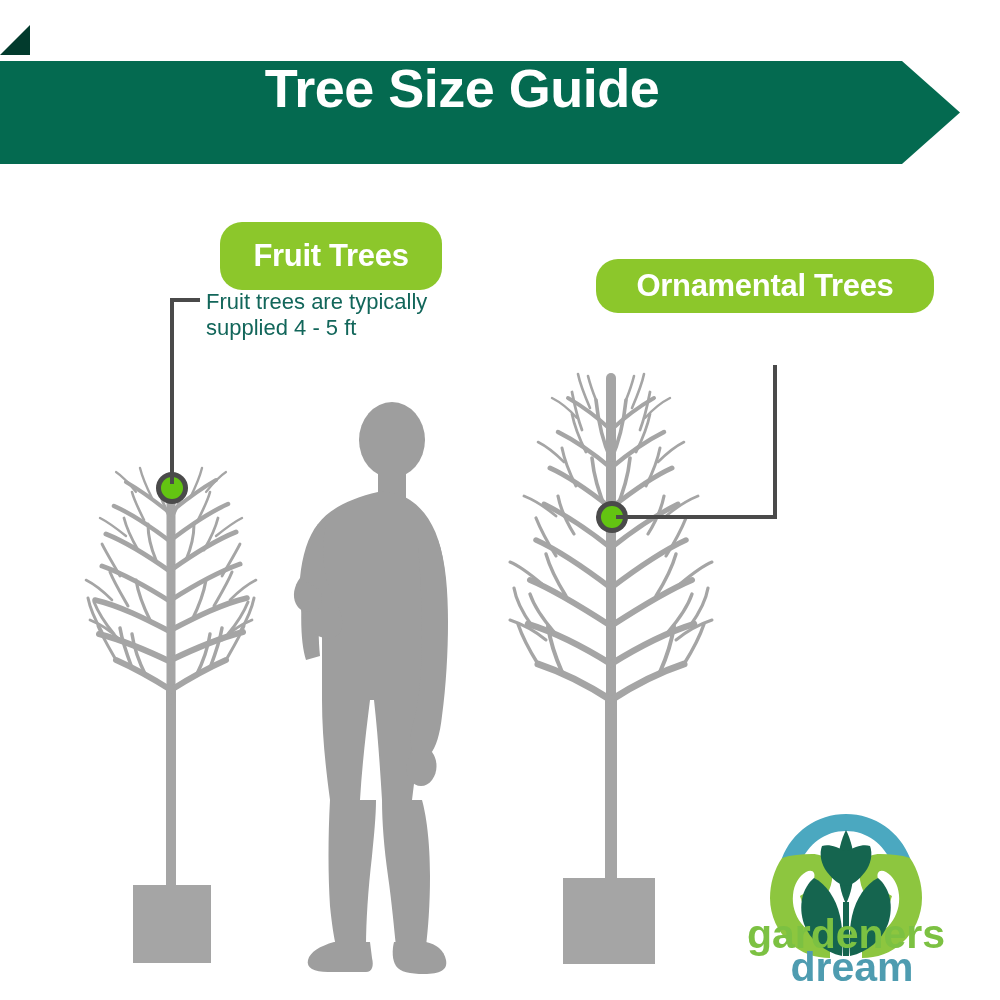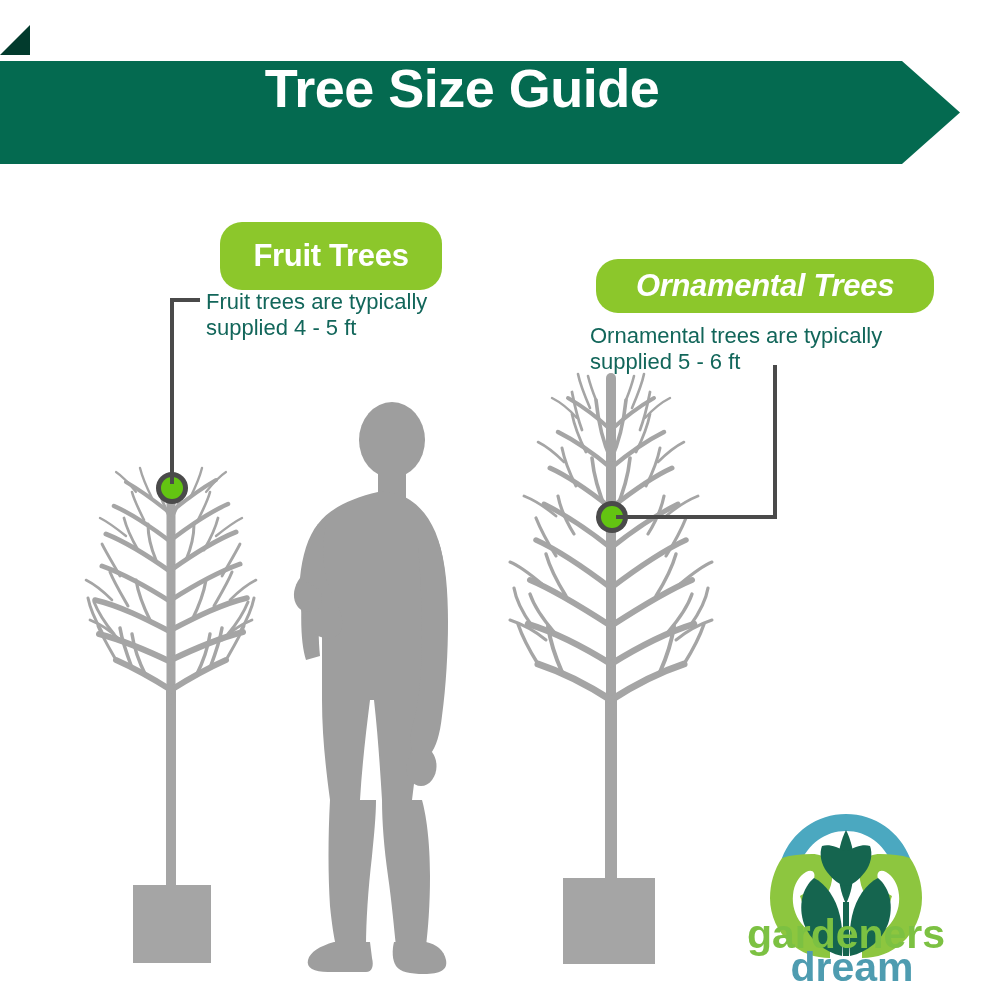--- a/index.html
+++ b/index.html
@@ -76,21 +76,20 @@
     left: 220px;
     top: 222px;
     width: 222px;
     height: 68px;
   }
   #badge-ornamental {
     left: 596px;
     top: 259px;
     width: 338px;
     height: 54px;
-    font-style: italic;
   }
 
   
   .caption {
     position: absolute;
     color: #12665A;
     font-size: 22px;
     font-weight: normal;
     text-align: left;
     line-height: 1.16;
@@ -365,22 +364,20 @@
 
   <div class="badge" id="badge-fruit">
     <span>Fruit Trees</span>
   </div>
   <div class="caption" id="caption-fruit">Fruit trees are typically
 supplied 4 - 5 ft</div>
 
   <div class="badge" id="badge-ornamental">
     <span>Ornamental Trees</span>
   </div>
-  <div class="caption" id="caption-ornamental">Ornamental trees are typically
-supplied 5 - 6 ft</div>
 
   <svg id="logo" viewBox="0 0 196 180" xmlns="http://www.w3.org/2000/svg">
     <g>
 
       <path d="M98,8
                C69,8 44,26 34,52
                L52,58
                C60,38 77,25 98,25
                C119,25 136,38 144,58
                L162,52

